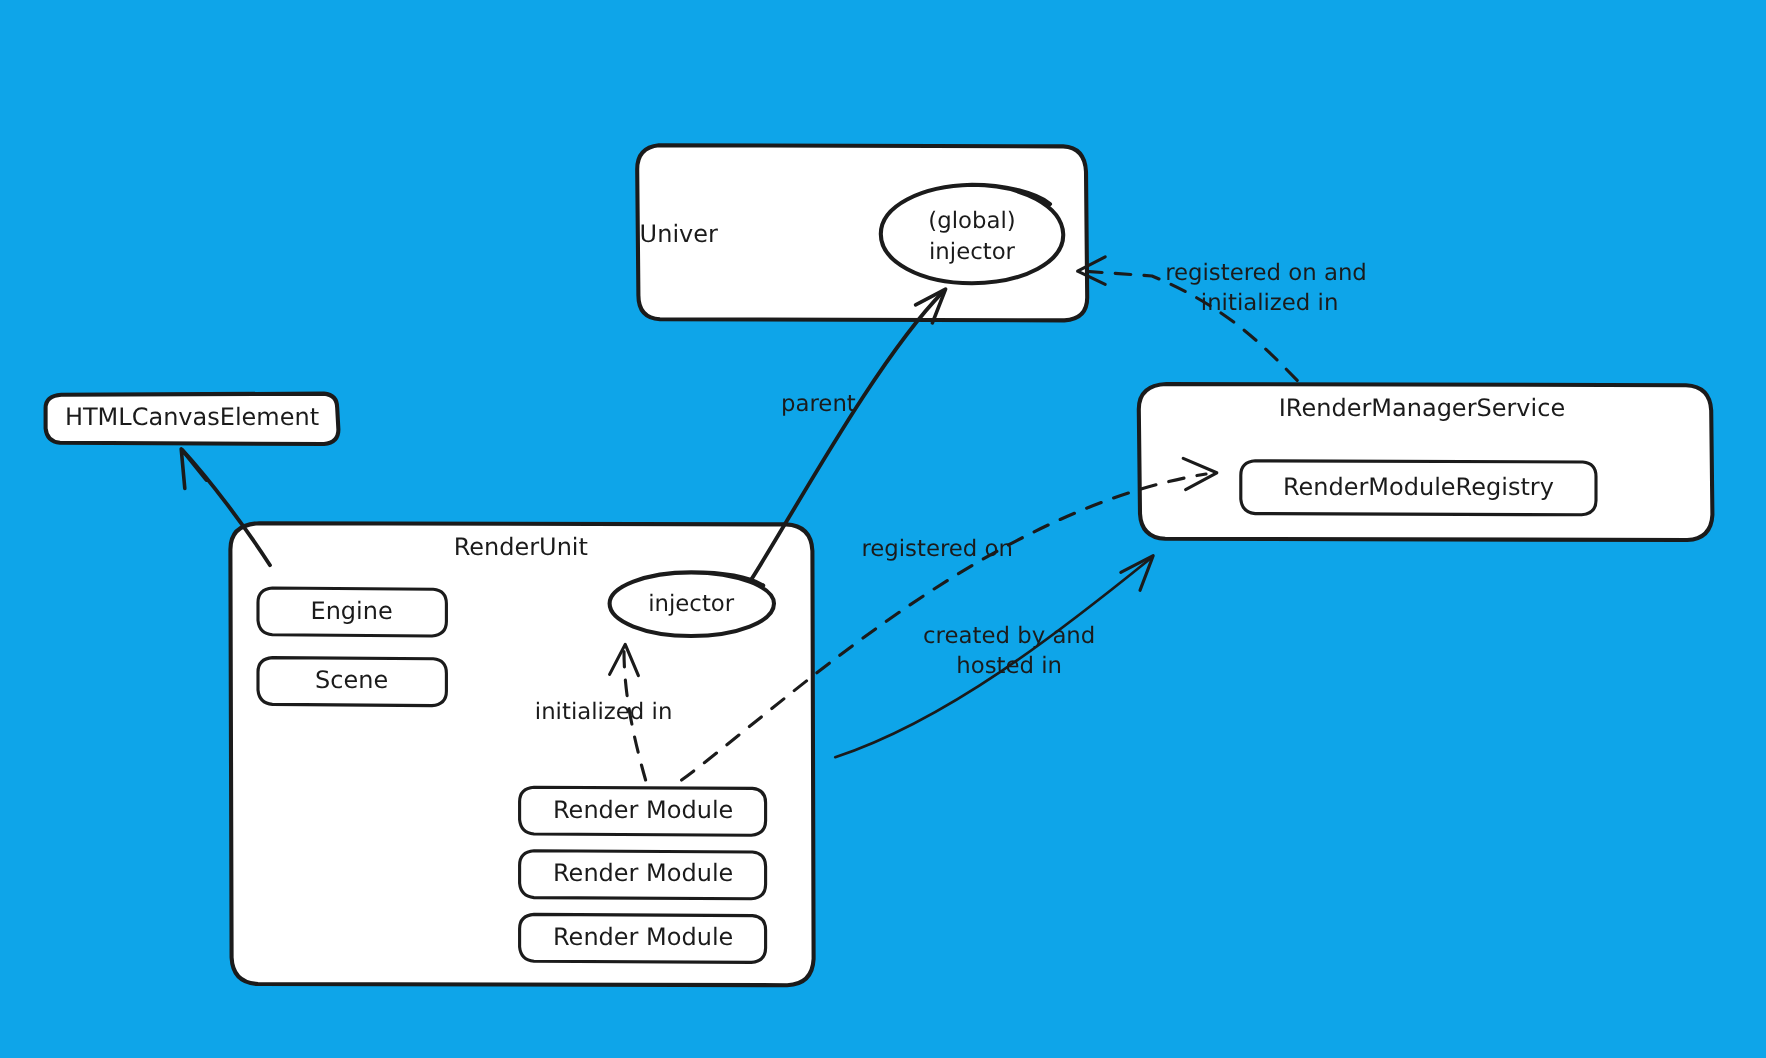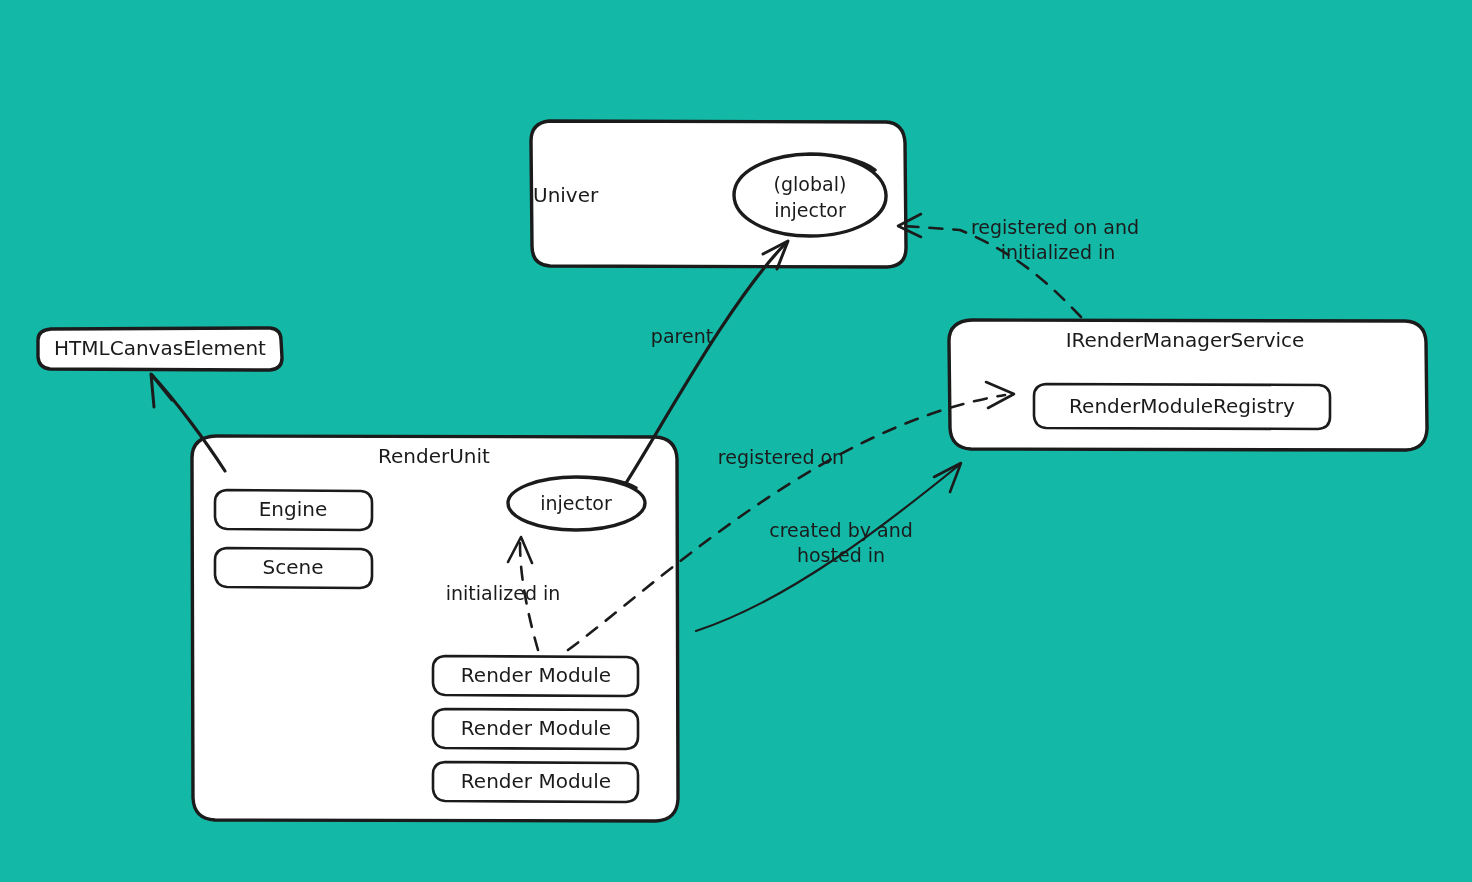--- a/index.html
+++ b/index.html
@@ -5,21 +5,21 @@
 <style>
   html, body {
     margin: 0;
     padding: 0;
     background: #ffffff;
   }
   #canvas-root {
     position: relative;
     width: 1472px;
     height: 882px;
-    background: #14b8a6;
+    background: #0ea5e9;
     overflow: hidden;
     font-family: "DejaVu Sans", sans-serif;
   }
   #diagram-svg {
     position: absolute;
     left: 0;
     top: 0;
     width: 1472px;
     height: 882px;
   }

